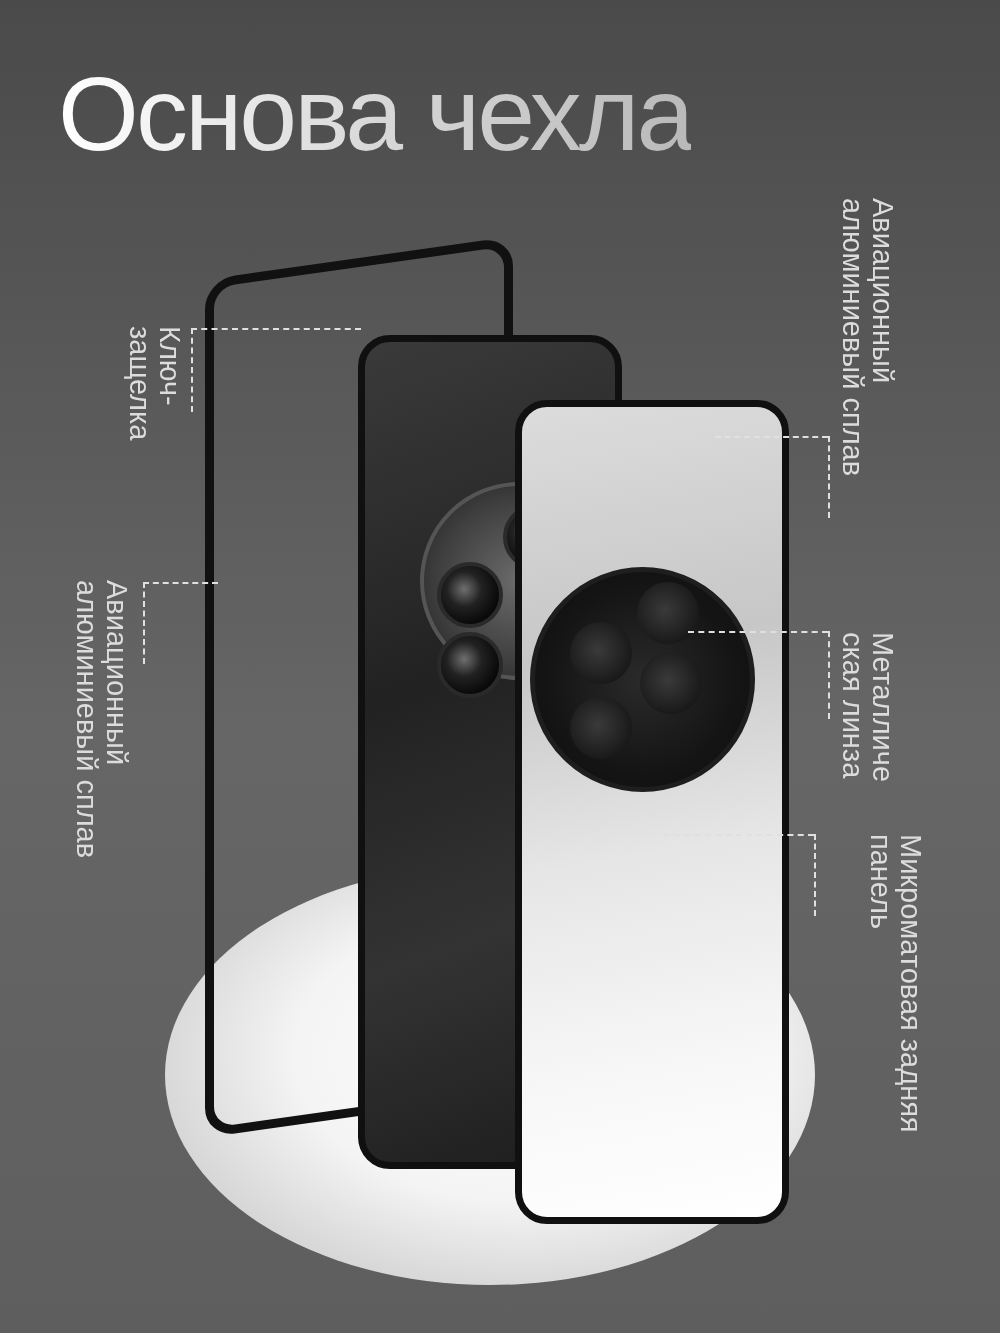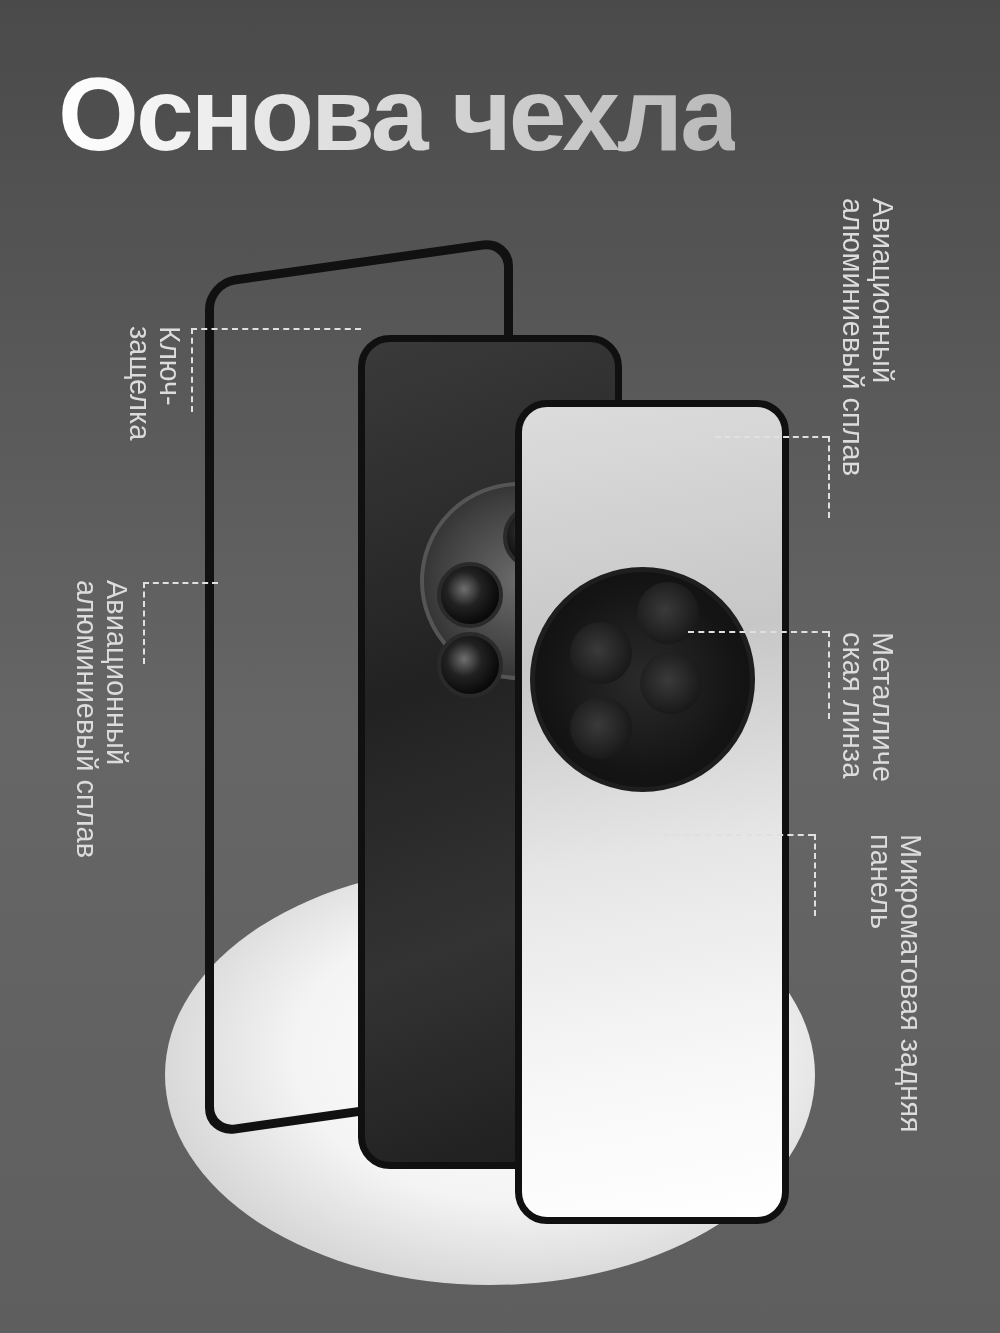--- a/index.html
+++ b/index.html
@@ -3,21 +3,21 @@
 <meta charset="utf-8">
 <style>
   html, body { margin:0; padding:0; }
   body {
     width:1000px; height:1333px; overflow:hidden; position:relative;
     background: linear-gradient(180deg, #4a4a4a 0%, #575757 25%, #666666 55%, #5e5e5e 100%);
     font-family: "Liberation Sans", sans-serif;
   }
   .title {
     position:absolute; left:58px; top:55px;
-    font-size:104px; font-weight:bold; letter-spacing:-3px;
+    font-size:104px; font-weight:normal; letter-spacing:-3px;
     color:#e6e6e6;
     background: linear-gradient(90deg, #ffffff 0%, #d8d8d8 50%, #b9b9b9 100%);
     -webkit-background-clip:text; background-clip:text; -webkit-text-fill-color:transparent;
     white-space:nowrap;
   }
   .vlabel {
     position:absolute; color:#dcdcdc; font-size:29px; line-height:30px;
     writing-mode: vertical-rl; white-space:nowrap;
   }
   .dash-h { position:absolute; border-top:2px dashed #e0e0e0; height:0; }

